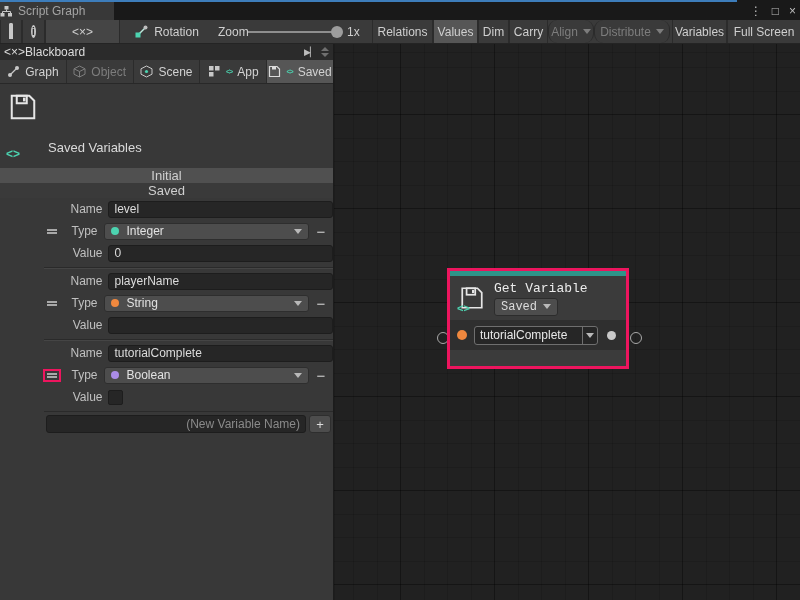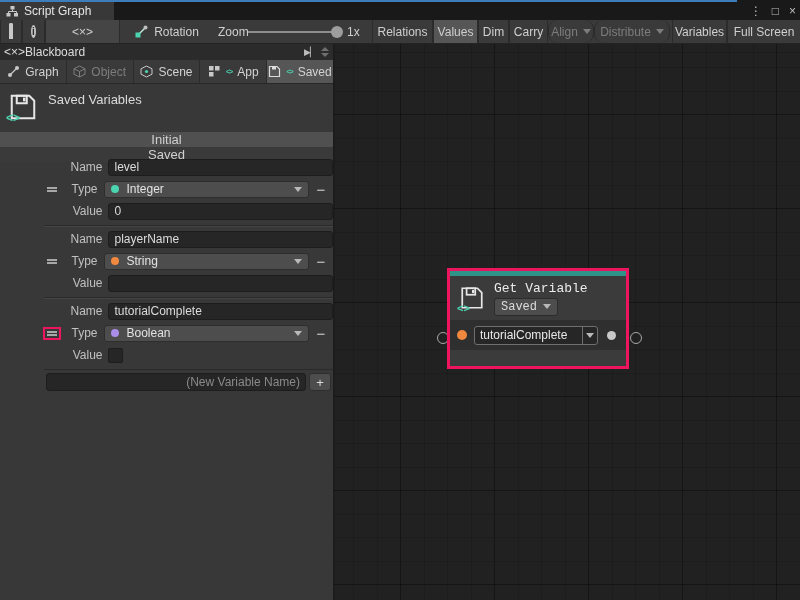--- a/index.html
+++ b/index.html
@@ -4,21 +4,21 @@
 <style>
   * { margin:0; padding:0; box-sizing:border-box; }
   html,body { width:800px; height:600px; overflow:hidden; background:#191919;
               font-family:"Liberation Sans", sans-serif; }
   .abs { position:absolute; }
 
   
   #titlebar { position:absolute; left:0; top:0; width:800px; height:20px; background:#191919; }
   #titlebar .blue-line { position:absolute; left:0; top:0; width:737px; height:2px; background:#3d7dbb; }
   #tab-script-graph { position:absolute; left:0; top:2px; width:114px; height:18px; background:#383838;
-                      display:flex; align-items:center; gap:5px; padding-left:6px; color:#e5e5e5; font-size:12px; }
+                      display:flex; align-items:center; gap:5px; color:#a3a3a3; font-size:12px; }
   #win-controls { position:absolute; right:4px; top:2px; height:18px; display:flex; gap:10px; align-items:center;
                   color:#bdbdbd; font-size:12px; }
   #win-controls span { cursor:default; }
 
   
   #toolbar { position:absolute; left:0; top:20px; width:800px; height:24px; background:#3a3a3a;
              border-bottom:1px solid #242424; color:#cfcfcf; font-size:12px; }
   .tb-btn { position:absolute; top:0; height:23px; display:flex; align-items:center; justify-content:center;
             border-right:1px solid #2b2b2b; border-left:1px solid #2b2b2b; padding:0 8px; white-space:nowrap; }
   .tb-btn.lit { background:#565656; }
@@ -49,32 +49,32 @@
 
   #bb-tabs { height:24px; display:flex; background:#3a3a3a; border-bottom:1px solid #282828; }
   .bb-tab { flex:1; display:flex; align-items:center; justify-content:center; gap:5px;
             border-right:1px solid #2b2b2b; font-size:12px; color:#d2d2d2; position:relative; }
   .bb-tab.lit { background:#565656; }
   .bb-tab.disabled { color:#7d7d7d; }
   .mini-code { color:#4cd3b0; font-size:7px; font-weight:bold; letter-spacing:-1px; }
 
   #bb-info { padding:8px 8px 6px 8px; display:flex; gap:10px; }
   #bb-info .txt { font-size:12px; color:#b2b2b2; line-height:16px; width:278px; }
-  #bb-info h3 { font-size:13px; font-weight:normal; color:#dadada; margin-bottom:2px; }
+  #bb-info h3 { font-size:13px; font-weight:normal; color:#dadada; margin-bottom:2px;margin-top:48px; }
 
   .floppy { position:relative; }
   .floppy .code-mark { position:absolute; left:-2px; bottom:-3px; color:#4cd3b0; font-weight:bold; }
 
   #bb-subtabs { height:21px; display:flex; background:#282828; margin-top:4px;flex-direction:column; }
   .subtab { flex:1; display:flex; align-items:center; justify-content:center; font-size:13px; color:#cfcfcf; }
   .subtab.lit { background:#505050; }
   .subtab:not(.lit){ background:#3a3a3a; }
 
   
-  #var-list { border-top:1px solid #e5e5e5;padding-left:44px; }
+  #var-list { border-top:7px solid #e5e5e5;padding-left:44px; }
   .var-block { padding:2px 0 3px 0; border-bottom:1px solid #2a2a2a; box-shadow:0 1px 0 #454545 inset; }
   .var-row { height:22px; display:flex; align-items:center; }
   .handle-col { width:18px; display:flex; justify-content:center; }
   .drag-handle { width:10px; height:5px; border-top:2px solid #a8a8a8; border-bottom:2px solid #a8a8a8; }
   .handle-hl { outline:2px solid #ed155e; outline-offset:2px; }
   .lbl { width:44px; text-align:right; margin-right:6px; color:#c0c0c0; font-size:12px; }
   .fwrap { width:238px; display:flex; }
   .tfield { width:100%; height:17px; background:#262626; border:1px solid #1d1d1d; border-radius:3px;
             color:#dcdcdc; font-size:12px; padding:0 5px; outline:none; font-family:"Liberation Sans",sans-serif; }
   .tfield::placeholder { color:#8a8a8a; }

